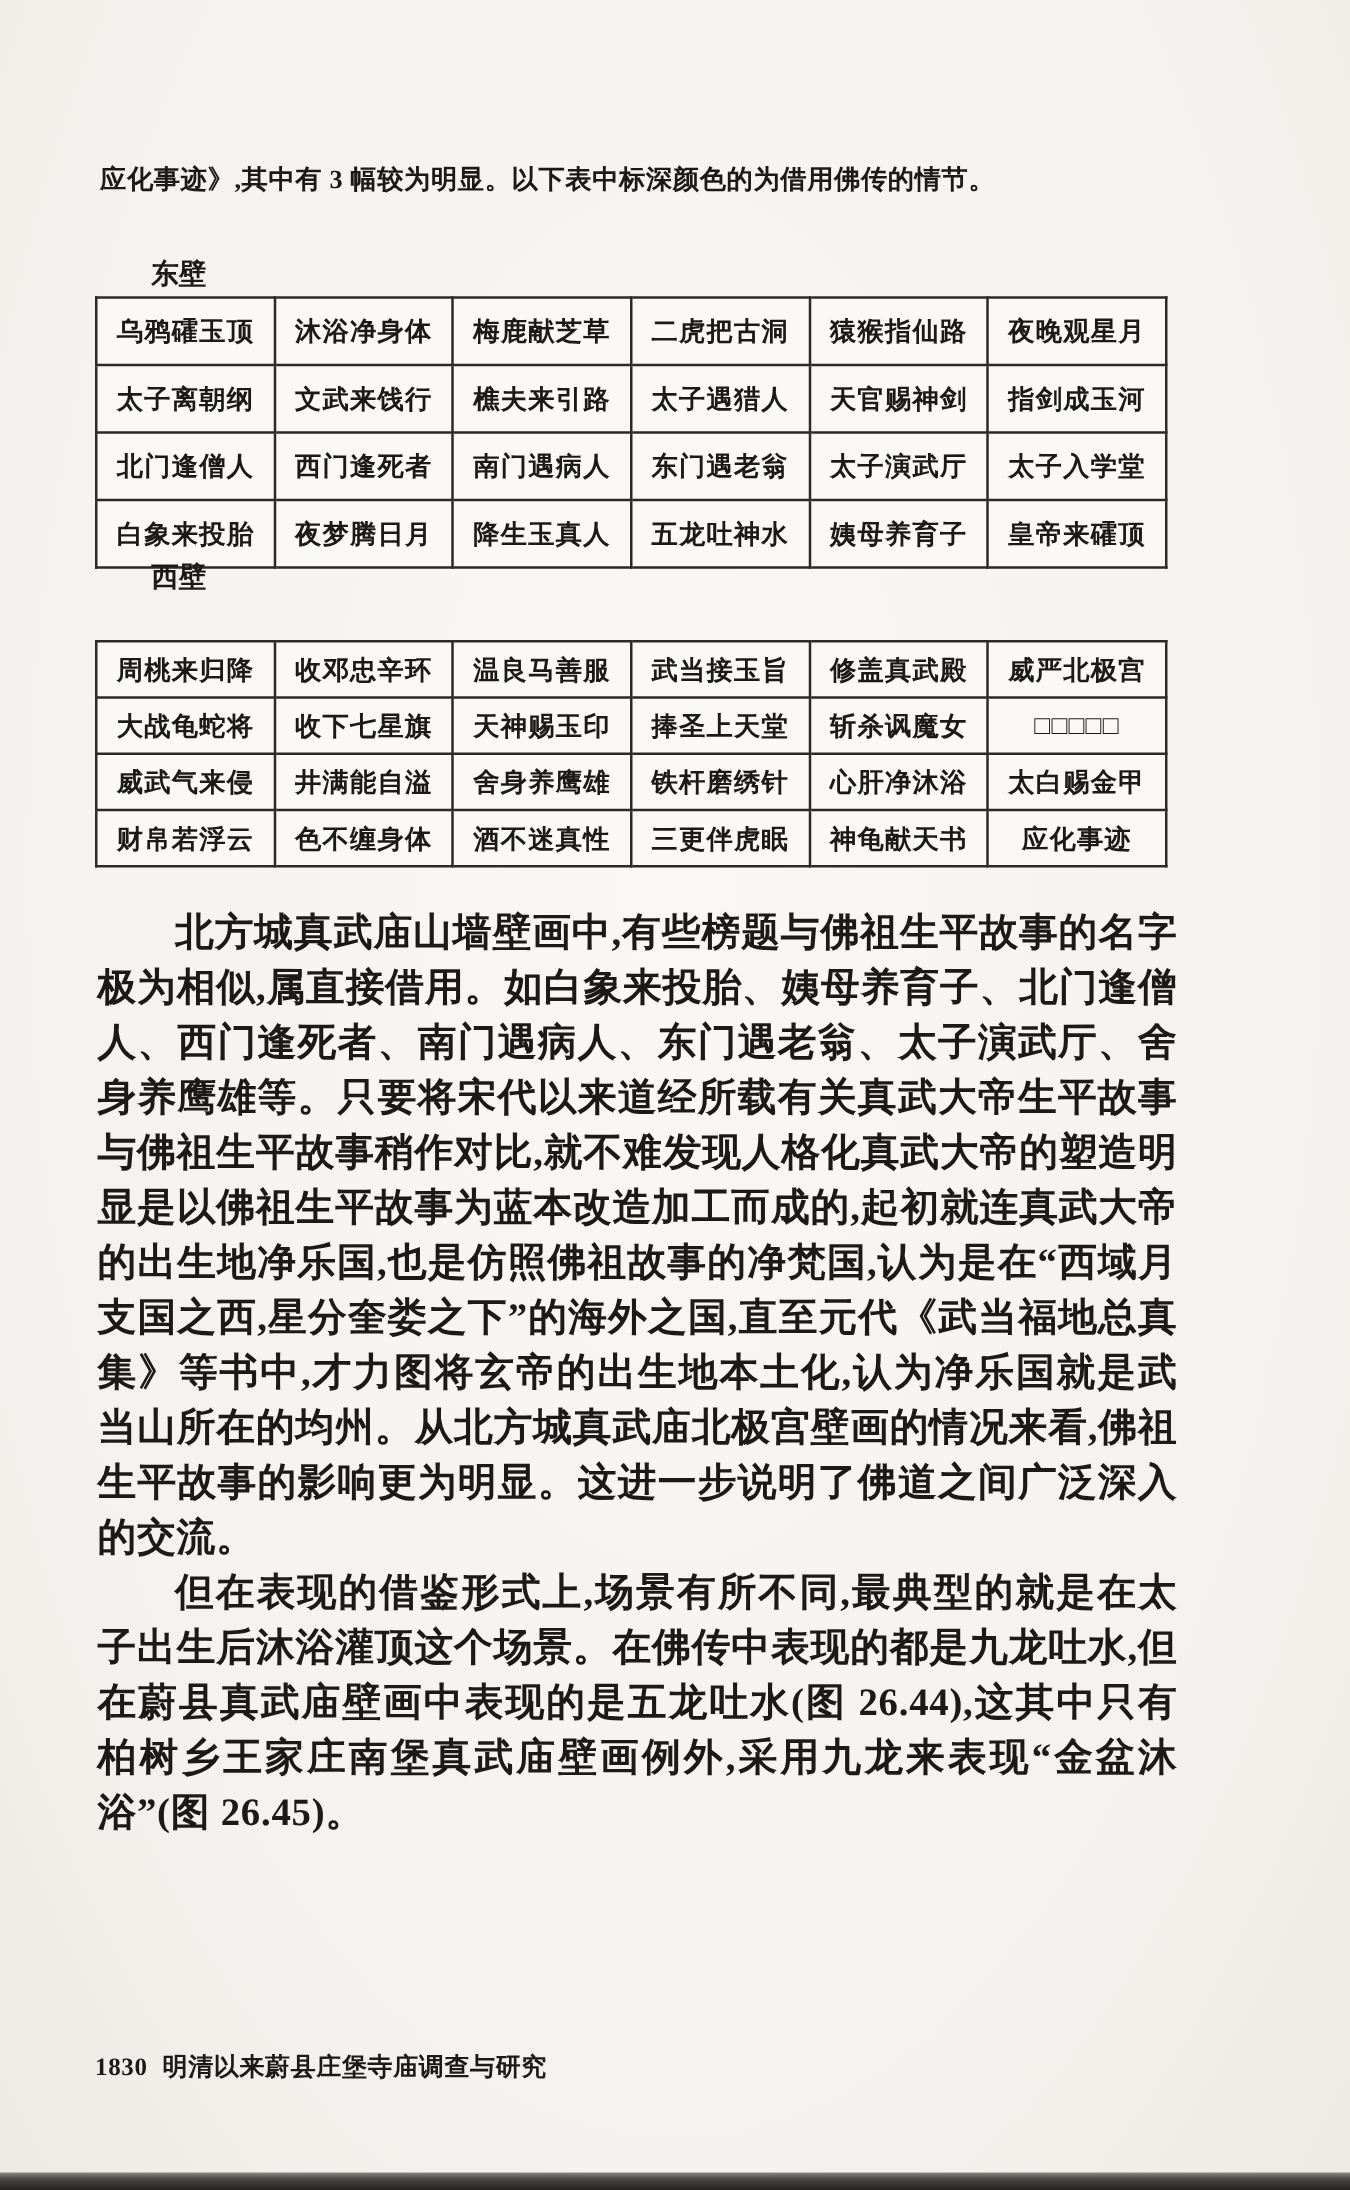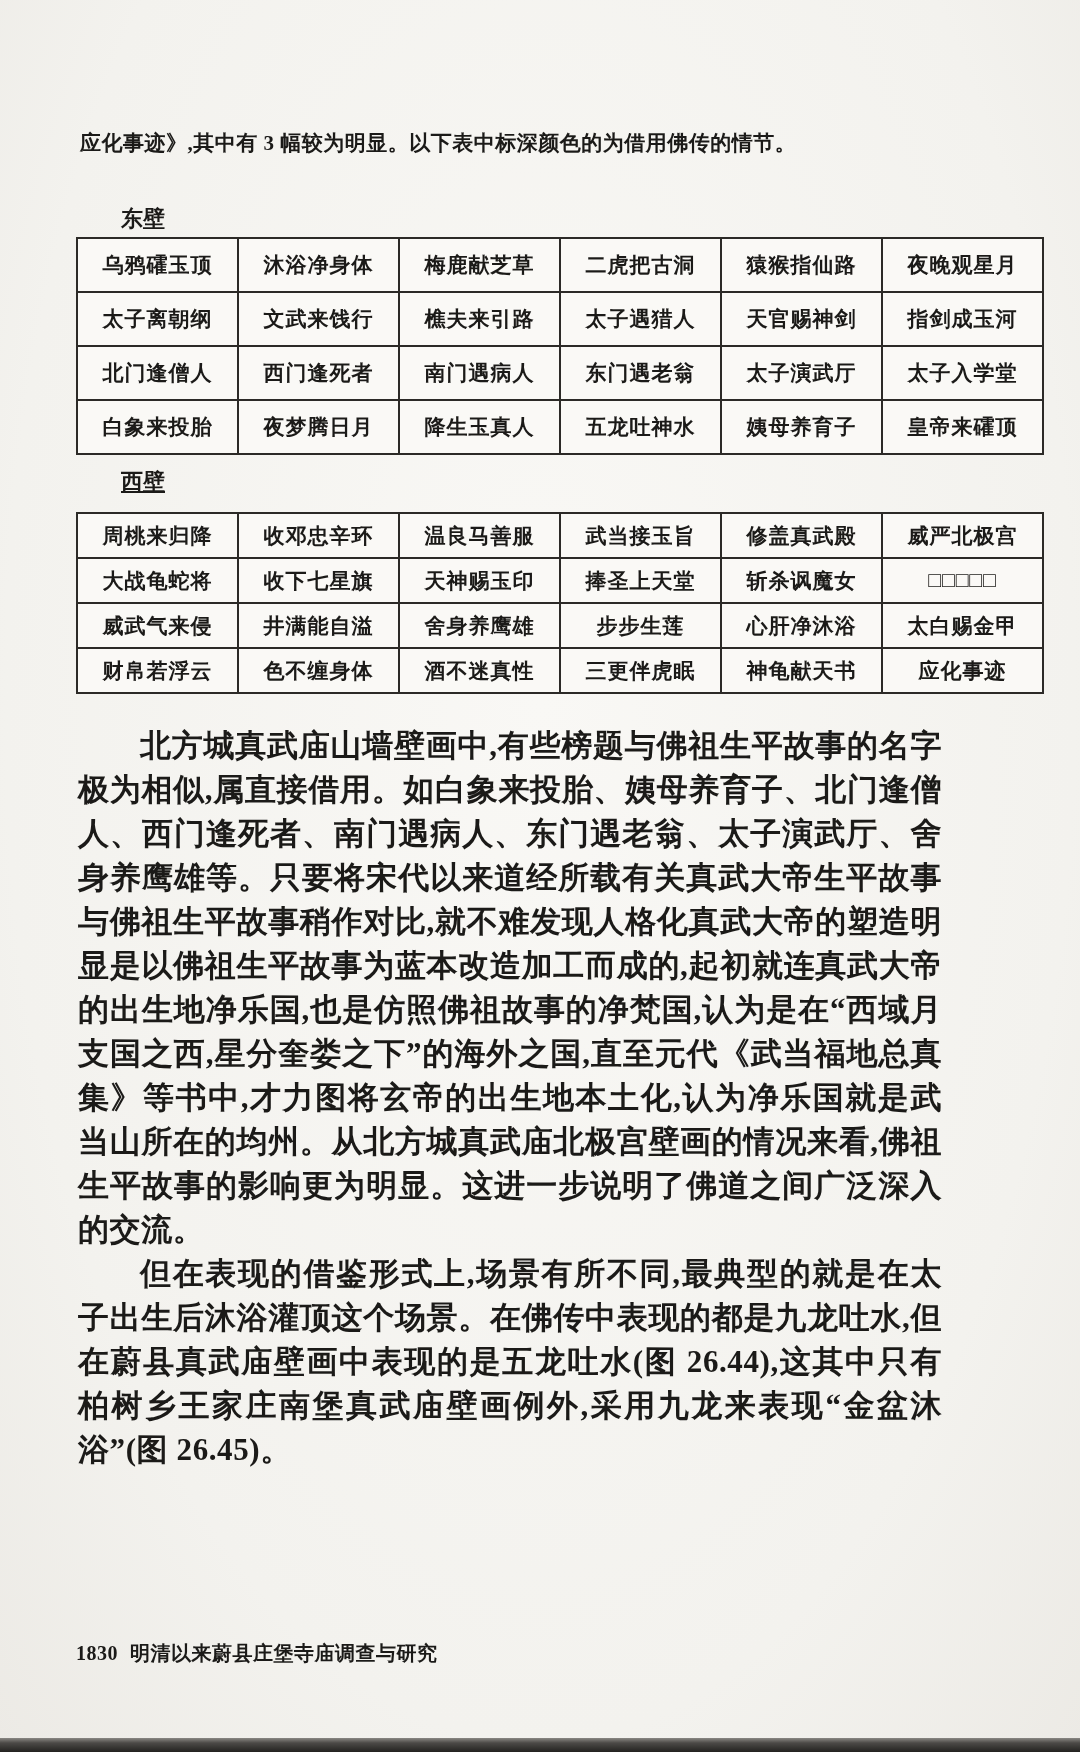--- a/index.html
+++ b/index.html
@@ -19,24 +19,24 @@
   .intro-line {
     position: absolute; left: 80px; top: 129px; width: 880px;
     font-size: 21px; font-weight: 600; letter-spacing: 0.5px;
   }
 
   .wall-label {
     position: absolute; left: 121px;
     font-size: 22px; font-weight: 600;
   }
   .east-label { top: 204px; }
-  .west-label { top: 467px; text-decoration: underline; }
+  .west-label { top: 447px; }
 
   table.wall-table {
-    position: absolute; left: 76px; width: 968px;
+    position: absolute; left: 76px; width: 858px;
     border-collapse: collapse;
     table-layout: fixed;
     background: #faf9f6;
   }
   .east-table { top: 237px; }
   .west-table { top: 512px; }
   table.wall-table td {
     border: 2px solid #2c2a27;
     text-align: center; vertical-align: middle;
     font-size: 21px; font-weight: 600;
@@ -133,21 +133,21 @@
         <td>收下七星旗</td>
         <td>天神赐玉印</td>
         <td>捧圣上天堂</td>
         <td>斩杀讽魔女</td>
         <td class="empty-boxes">□□□□□</td>
       </tr>
       <tr>
         <td>威武气来侵</td>
         <td>井满能自溢</td>
         <td>舍身养鹰雄</td>
-        <td>步步生莲</td>
+        <td>铁杆磨绣针</td>
         <td>心肝净沐浴</td>
         <td>太白赐金甲</td>
       </tr>
       <tr>
         <td>财帛若浮云</td>
         <td>色不缠身体</td>
         <td>酒不迷真性</td>
         <td>三更伴虎眠</td>
         <td>神龟献天书</td>
         <td>应化事迹</td>

